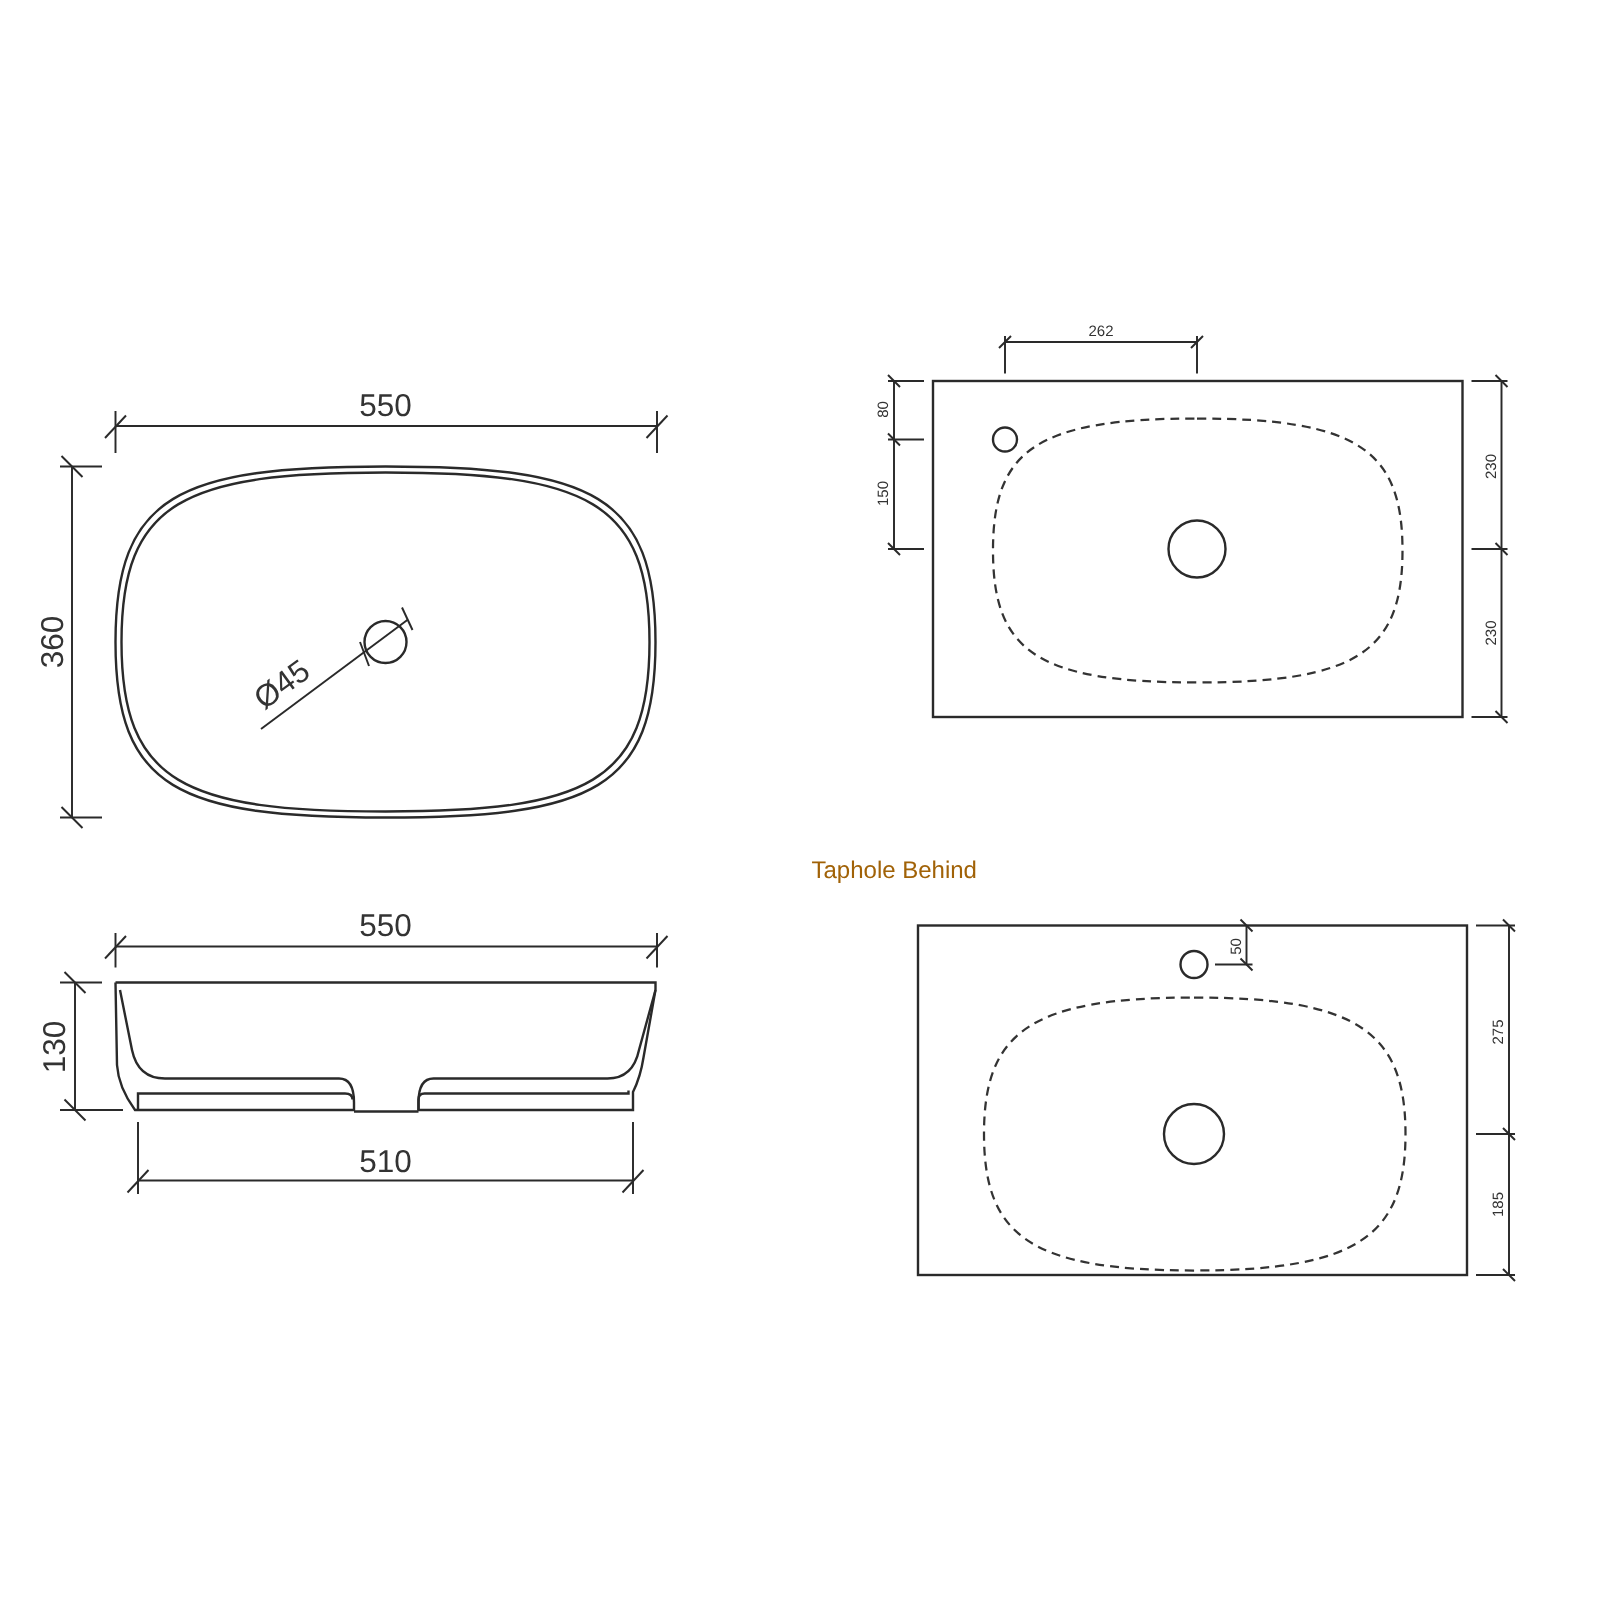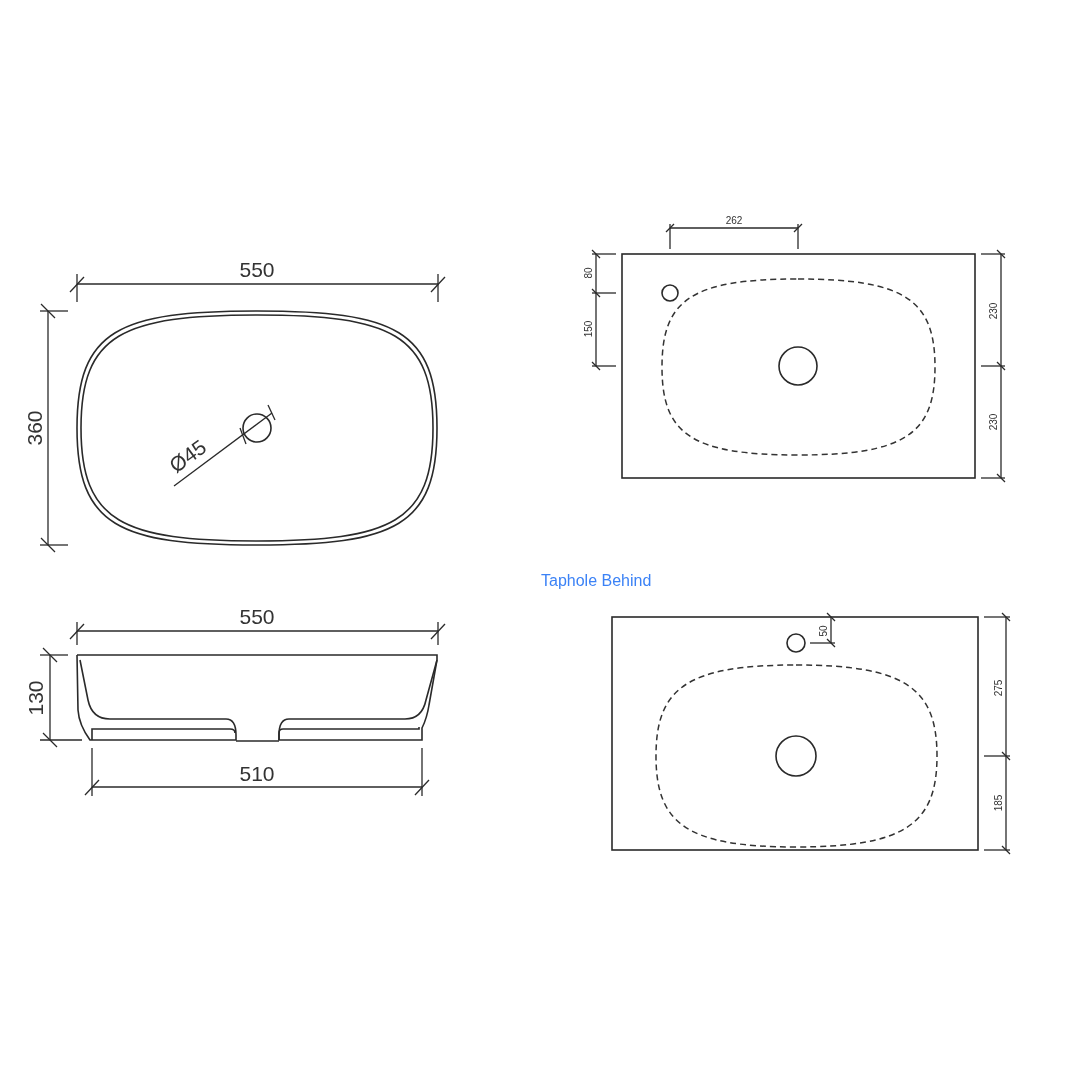--- a/index.html
+++ b/index.html
@@ -3,21 +3,21 @@
 <meta charset="utf-8">
 <style>
   html, body { margin: 0; padding: 0; background: #ffffff; }
   body { width: 1080px; height: 1080px; position: relative; overflow: hidden; font-family: "Liberation Sans", sans-serif; }
   svg { position: absolute; left: 0; top: 0; }
   .line { stroke: #2a2a2a; stroke-width: 1.6; fill: none; }
   .thin { stroke: #2a2a2a; stroke-width: 1.3; fill: none; }
   .dash { stroke: #333; stroke-width: 1.5; fill: none; stroke-dasharray: 6 4; }
   .dim-lg { font-family: "Liberation Sans", sans-serif; font-size: 21px; fill: #333; }
   .dim-sm { font-family: "Liberation Sans", sans-serif; font-size: 10px; fill: #333; }
-  .caption { position: absolute; left: 541px; top: 572px; font-size: 16px; color: #3b82f6; }
+  .caption { position: absolute; left: 541px; top: 572px; font-size: 16px; color: #a16207; }
 </style>
 </head>
 <body>
 
 <svg width="1080" height="1080" viewBox="0 0 1080 1080">
 
   <g>
 
     <line class="thin" x1="77" y1="284" x2="438" y2="284"></line>
     <line class="thin" x1="77" y1="274" x2="77" y2="302"></line>

